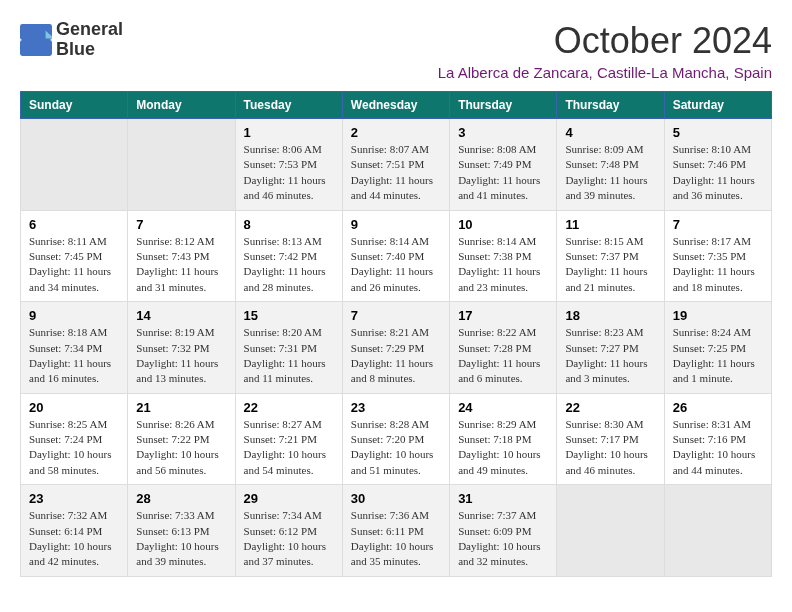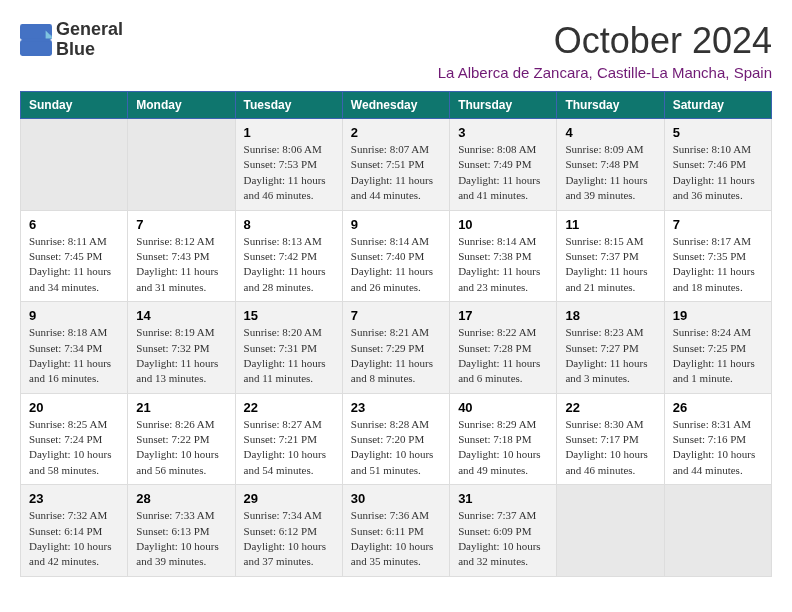--- a/index.html
+++ b/index.html
@@ -229,21 +229,21 @@
           </td>
           <td>
             <span class="day-number">22</span>
             <div class="day-info">Sunrise: 8:27 AM<br>Sunset: 7:21 PM<br>Daylight: 10 hours and 54 minutes.</div>
           </td>
           <td>
             <span class="day-number">23</span>
             <div class="day-info">Sunrise: 8:28 AM<br>Sunset: 7:20 PM<br>Daylight: 10 hours and 51 minutes.</div>
           </td>
           <td>
-            <span class="day-number">40</span>
+            <span class="day-number">24</span>
             <div class="day-info">Sunrise: 8:29 AM<br>Sunset: 7:18 PM<br>Daylight: 10 hours and 49 minutes.</div>
           </td>
           <td>
             <span class="day-number">22</span>
             <div class="day-info">Sunrise: 8:30 AM<br>Sunset: 7:17 PM<br>Daylight: 10 hours and 46 minutes.</div>
           </td>
           <td>
             <span class="day-number">26</span>
             <div class="day-info">Sunrise: 8:31 AM<br>Sunset: 7:16 PM<br>Daylight: 10 hours and 44 minutes.</div>
           </td>

